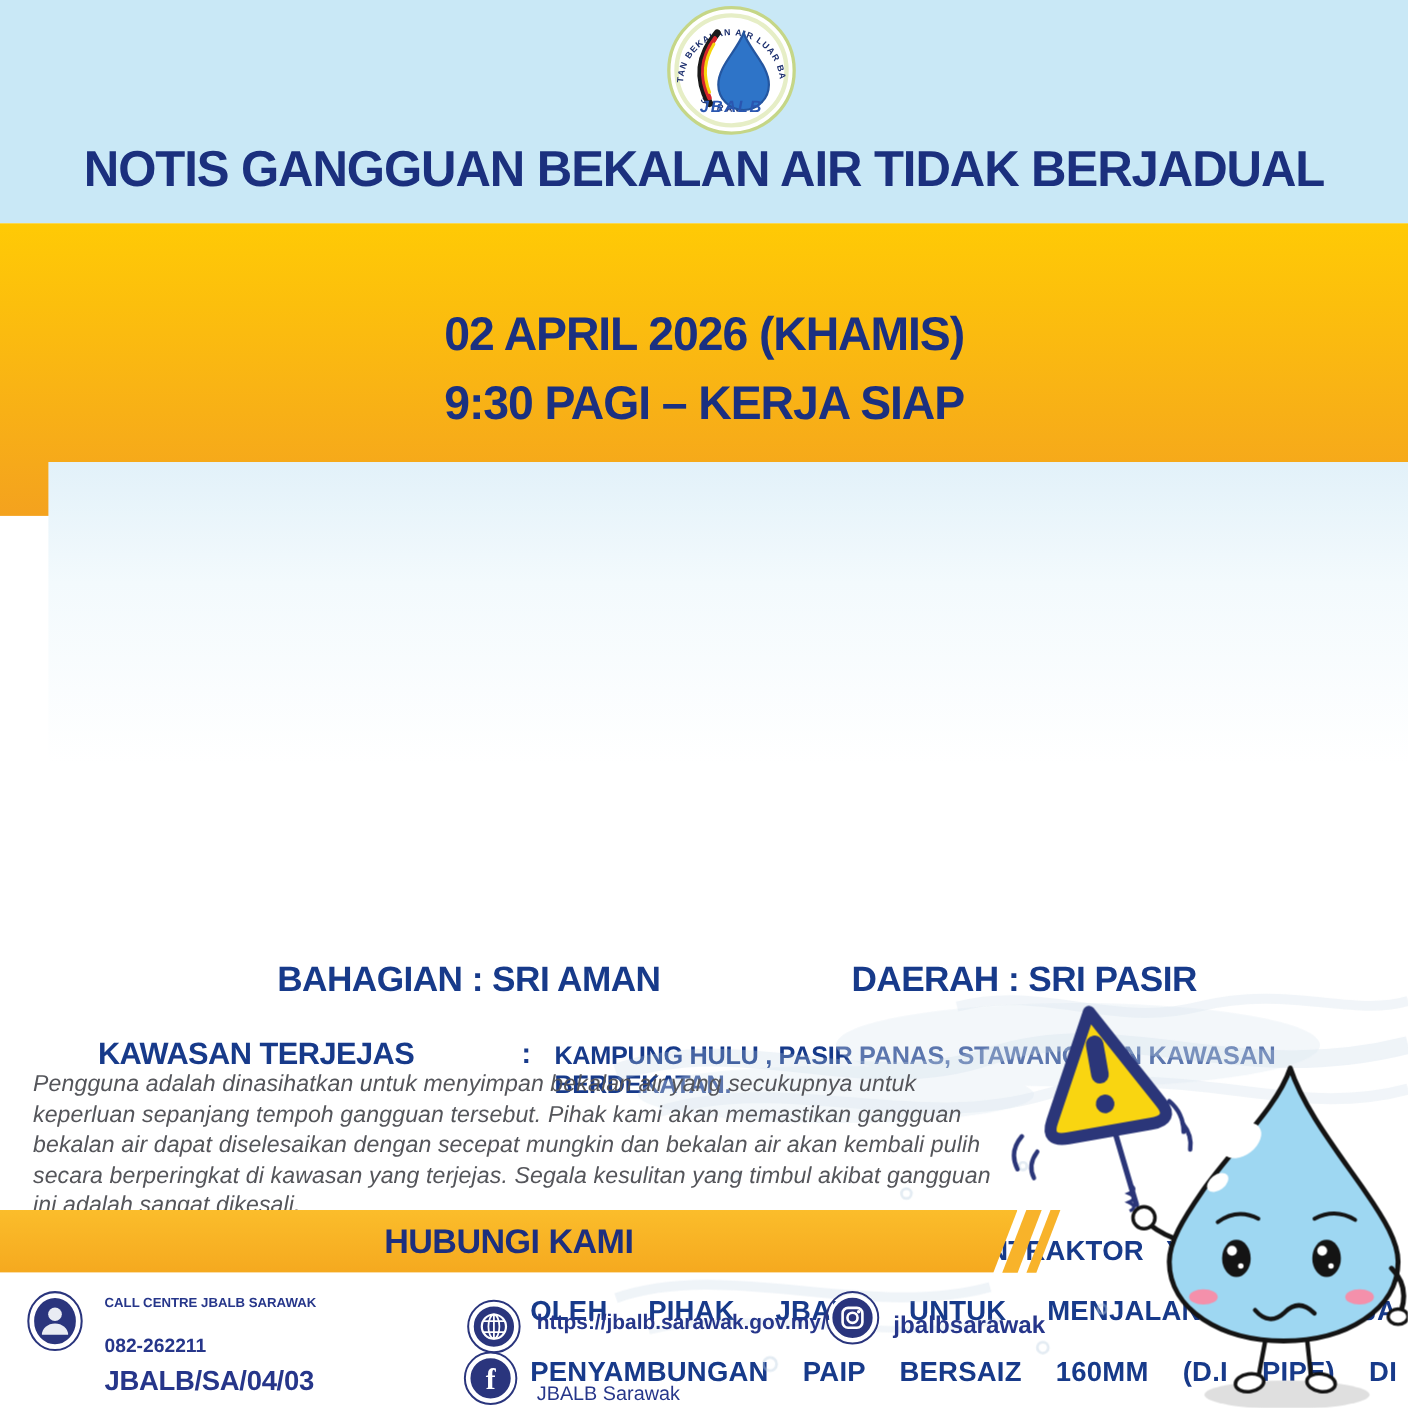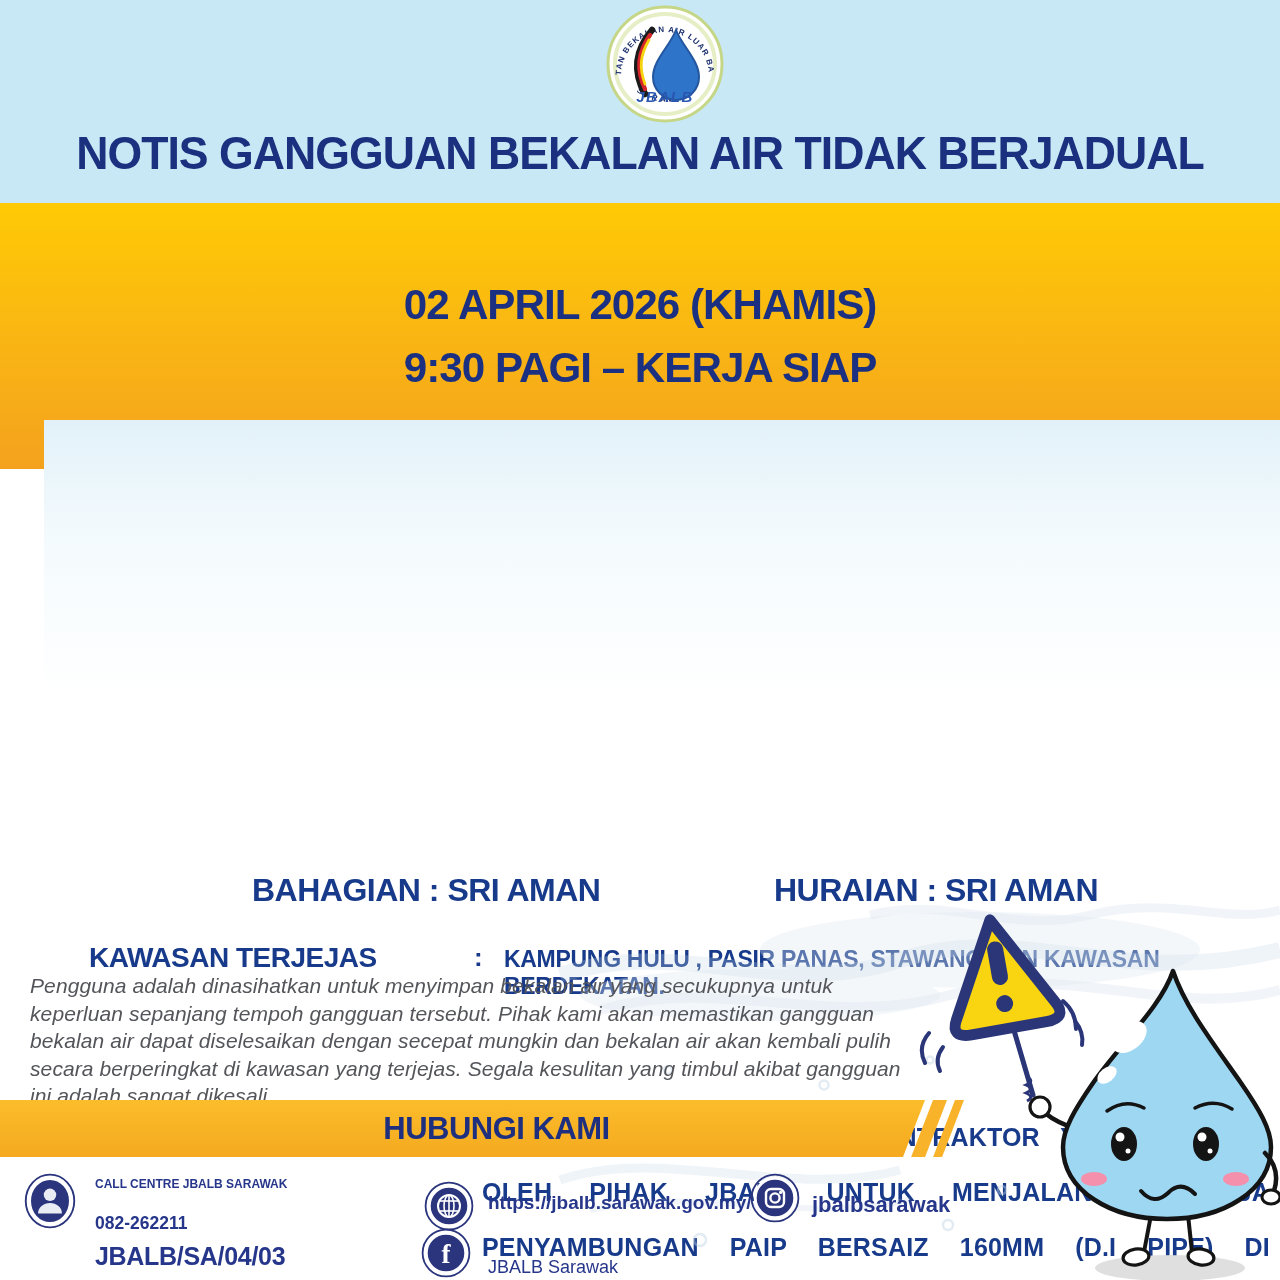--- a/index.html
+++ b/index.html
@@ -49,21 +49,21 @@
     position:absolute;left:30px;top:972px;width:892px;z-index:2;
     font-style:italic;font-size:21px;line-height:27.5px;color:#54555a;letter-spacing:.1px;
   }
   
   .splash{position:absolute;left:0;top:880px;width:1280px;height:400px;z-index:1;}
   
   .contact-banner{
     position:absolute;left:0;top:1100px;width:925px;height:57px;z-index:3;
     background:linear-gradient(180deg,#fbbd2b 0%,#f5a91f 100%);
     clip-path:polygon(0 0,925px 0,903px 100%,0 100%);
-    display:flex;align-items:center;justify-content:center;padding-left:34px;
+    display:flex;align-items:center;justify-content:center;
   }
   .contact-banner .txt{font-size:31px;font-weight:700;color:#1d2f7e;letter-spacing:-.5px;}
   .stripe{position:absolute;top:1100px;height:57px;background:#f8b32a;z-index:3;transform:skewX(-21deg);transform-origin:top left;}
   .stripe.s1{left:933px;width:14px;}
   .stripe.s2{left:955px;width:9px;}
   
   .contact{position:absolute;left:0;top:1165px;width:1280px;height:115px;z-index:4;color:#26368a;}
   .cicon{position:absolute;width:50px;height:50px;}
   .call-icon{left:24px;top:8px;width:52px;height:56px;}
   .web-icon{left:424px;top:16px;}
@@ -111,21 +111,21 @@
   </div>
 
   <div class="sched">
     <div class="line">02 APRIL 2026 (KHAMIS)</div>
     <div class="line">9:30 PAGI – KERJA SIAP</div>
   </div>
 
   <div class="body-band">
     <div class="region-row">
       <span class="bahagian">BAHAGIAN : SRI AMAN</span>
-      <span class="daerah">HURAIAN : SRI AMAN</span>
+      <span class="daerah">DAERAH : SRI PASIR</span>
     </div>
     <div class="kawasan-row">
       <span class="kawasan-label">KAWASAN TERJEJAS</span>
       <span class="kawasan-colon">:</span>
       <span class="kawasan-value">KAMPUNG HULU , PASIR PANAS, STAWANG DAN KAWASAN BERDEKATAN.</span>
     </div>
     <div class="huraian-row">
       <span class="huraian-label">HURAIAN NOTIS KERJA</span>
       <span class="huraian-colon">:</span>
       <div class="huraian-value">MEMBERI RUANG KEPADA KONTRAKTOR YANG DILANTIK OLEH PIHAK JBALB UNTUK MENJALANKAN KERJA PENYAMBUNGAN PAIP BERSAIZ 160MM (D.I PIPE) DI KAWASAN PASAR SRI AMAN - KAMPUNG TENGAH, SRI AMAN.</div>

